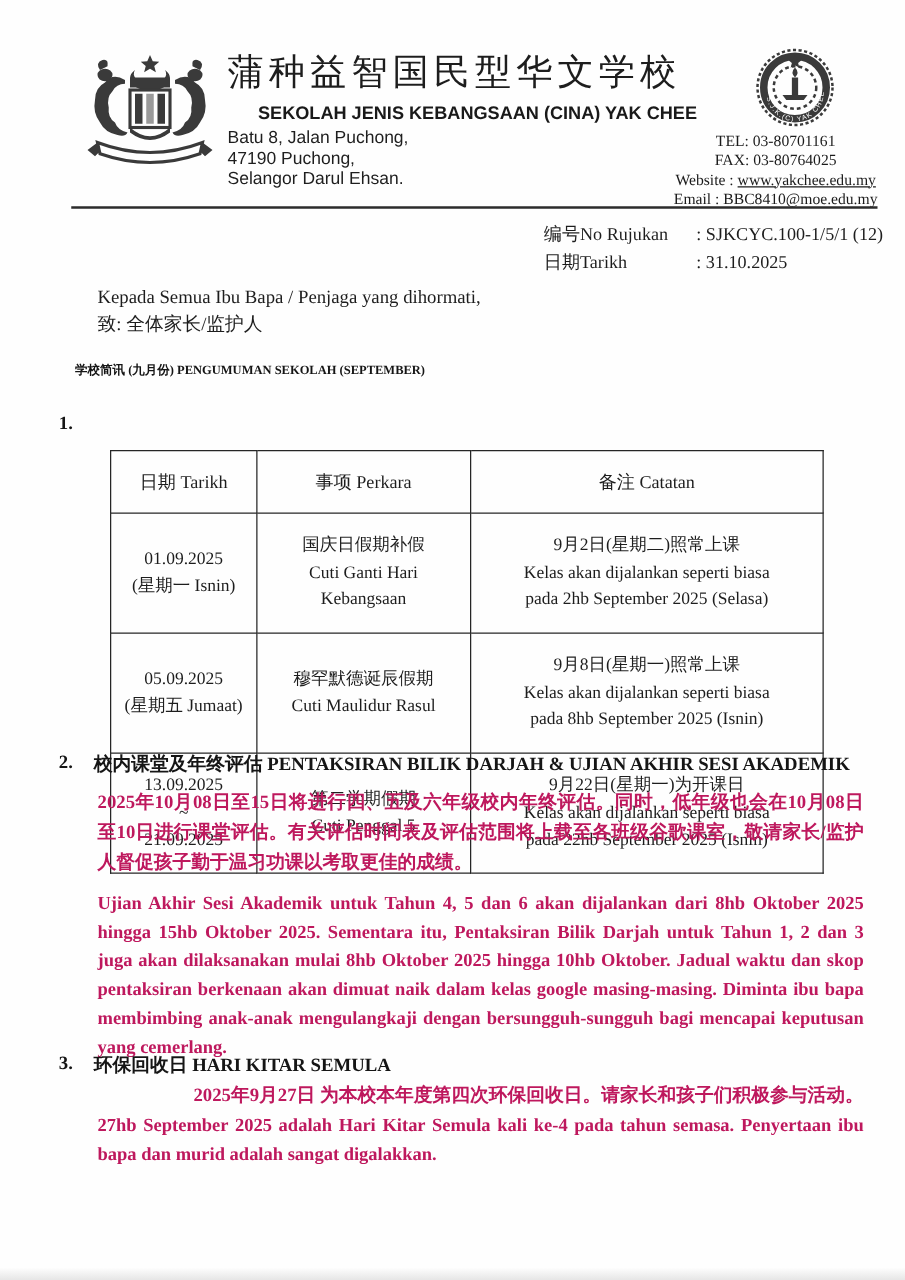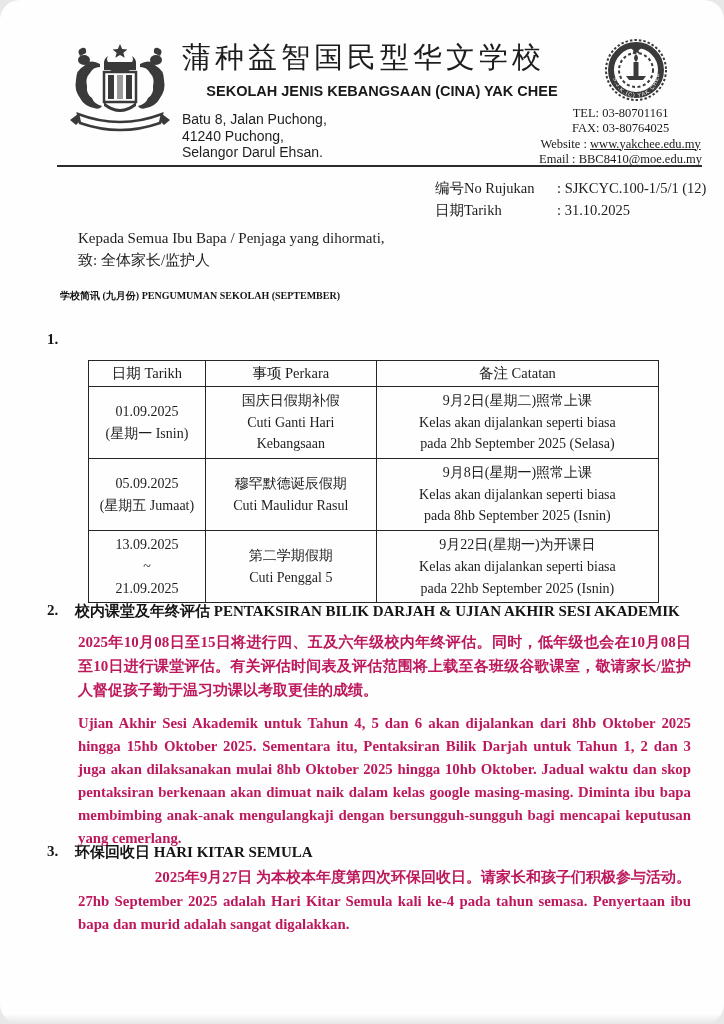--- a/index.html
+++ b/index.html
@@ -1,34 +1,33 @@
 <!DOCTYPE html>
 <html><head>
 <meta charset="utf-8">
 <style>
   * { margin:0; padding:0; box-sizing:border-box; }
   html,body { background:#e8e8e8; }
   .page {
     position:relative; width:724px; height:1024px; margin:0 auto;
     background:#fefefe; color:#222; overflow:hidden;
     font-family:"Liberation Serif","DejaVu Serif",serif;
-    border-radius:20px;
   }
   
   .coat-of-arms { position:absolute; left:64px; top:42px; }
   .school-block { position:absolute; left:182px; top:38px; width:400px; }
   .school-name-zh {
     font-size:29px; letter-spacing:4px; color:#1d1d1d;
     font-family:"DejaVu Serif","Liberation Serif",serif; white-space:nowrap;
   }
   .school-name-ms {
     margin-top:5px; font-size:14.5px; font-weight:bold; color:#191919;
     font-family:"Liberation Sans","DejaVu Sans",sans-serif; white-space:nowrap;text-align:center;
   }
-  .address { margin-top:12px; font-size:14px; line-height:1.18;
+  .address { margin-top:2px; font-size:14px; line-height:1.18;
     font-family:"Liberation Sans","DejaVu Sans",sans-serif; color:#1e1e1e; }
   .badge { position:absolute; left:599px; top:36px; }
   .contact {
     position:absolute; right:22px; top:106px; text-align:center;
     font-size:12.5px; line-height:1.22; color:#1b1b1b; white-space:nowrap;
   }
   .contact .u { text-decoration:underline; }
   .divider { position:absolute; left:57px; top:165px; width:645px; height:2px; background:#2c2c2c; }
   
   .ref-block {
@@ -48,21 +47,21 @@
   .p2ms { top:712px; font-size:14.8px; line-height:23px; }
   .p3zh { top:866px; font-size:15px; line-height:23px; text-align:right; }
   .p3ms { top:890px; font-size:14.8px; line-height:23px; }
   
   .holiday-table {
     position:absolute; left:88px; top:360px; width:571px;
     border-collapse:collapse; table-layout:fixed;
   }
   .holiday-table th, .holiday-table td {
     border:1.8px solid #262626; text-align:center; vertical-align:middle;
-    font-size:14px; color:#1d1d1d; padding:3px 6px; font-weight:normal;
+    font-size:14px; color:#1d1d1d; padding:15px 6px; font-weight:normal;
   }
   .holiday-table th { height:26px; font-size:14.5px; }
   .holiday-table td { height:64px; line-height:1.55; }
   .col-date { width:20.5%; } .col-item { width:30%; } .col-note { width:49.5%; }
   
   .scan-edge { position:absolute; left:0; bottom:0; width:100%; height:10px;
     background:linear-gradient(to bottom, rgba(255,255,255,0), rgba(120,120,120,0.18)); }
 </style>
 </head>
 <body>
@@ -95,21 +94,21 @@
         <path d="M14 72 l-8 6 6 5 4 -4z M98 72 l8 6 -6 5 -4 -4z"></path>
       </g>
     </svg>
   </div>
 
   <div class="school-block">
     <div class="school-name-zh">蒲种益智国民型华文学校</div>
     <div class="school-name-ms">SEKOLAH JENIS KEBANGSAAN (CINA) YAK CHEE</div>
     <div class="address">
       <div>Batu 8, Jalan Puchong,</div>
-      <div>41240 Puchong,</div>
+      <div>47190 Puchong,</div>
       <div>Selangor Darul Ehsan.</div>
     </div>
   </div>
 
   <div class="badge">
     <svg width="74" height="68" viewBox="0 0 74 68">
       <circle cx="37" cy="34" r="30" fill="none" stroke="#3a3a3a" stroke-width="2" stroke-dasharray="2.5 2"></circle>
       <circle cx="37" cy="34" r="25" fill="none" stroke="#3a3a3a" stroke-width="6"></circle>
       <circle cx="37" cy="34" r="17" fill="none" stroke="#3a3a3a" stroke-width="2" stroke-dasharray="3 2.5"></circle>
       <path d="M37 8 l1.6 3.6 3.8.3 -2.9 2.5 1 3.7 -3.5 -2 -3.5 2 1 -3.7 -2.9 -2.5 3.8 -.3z" fill="#3a3a3a"></path>

